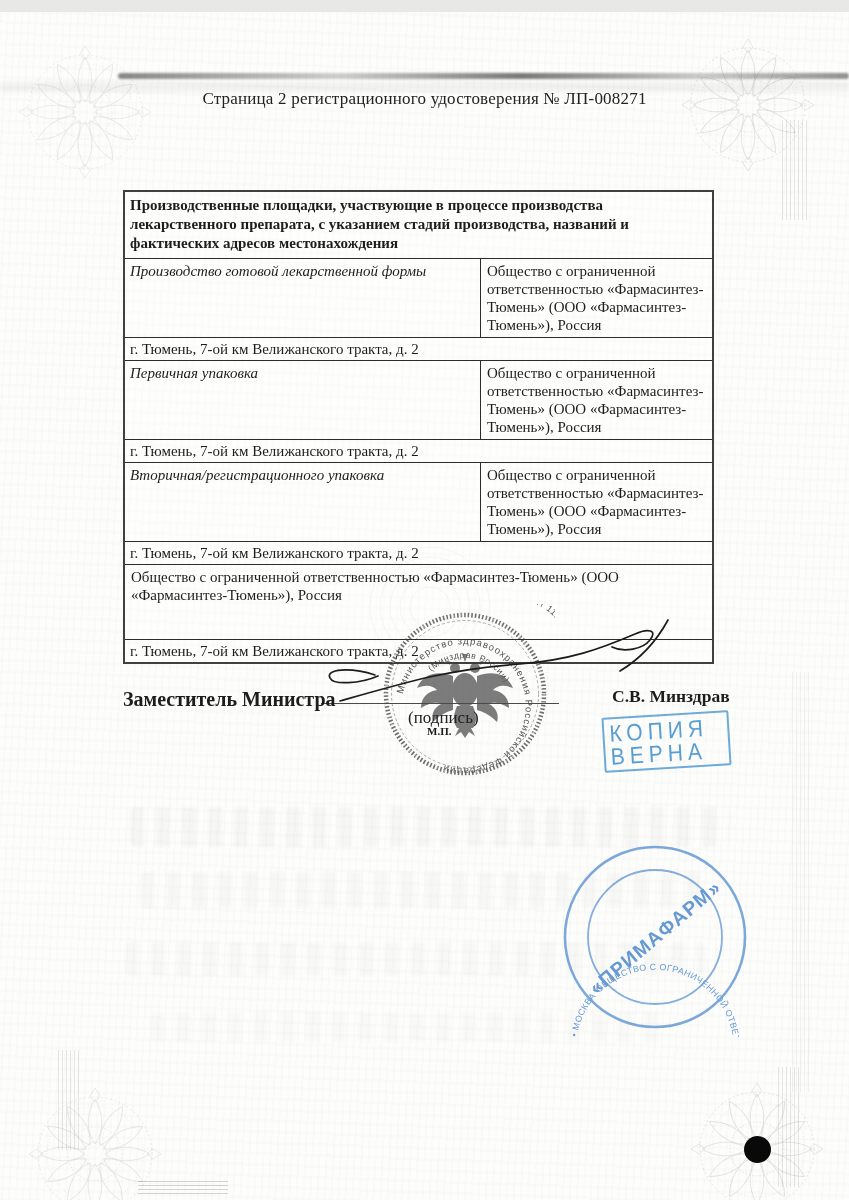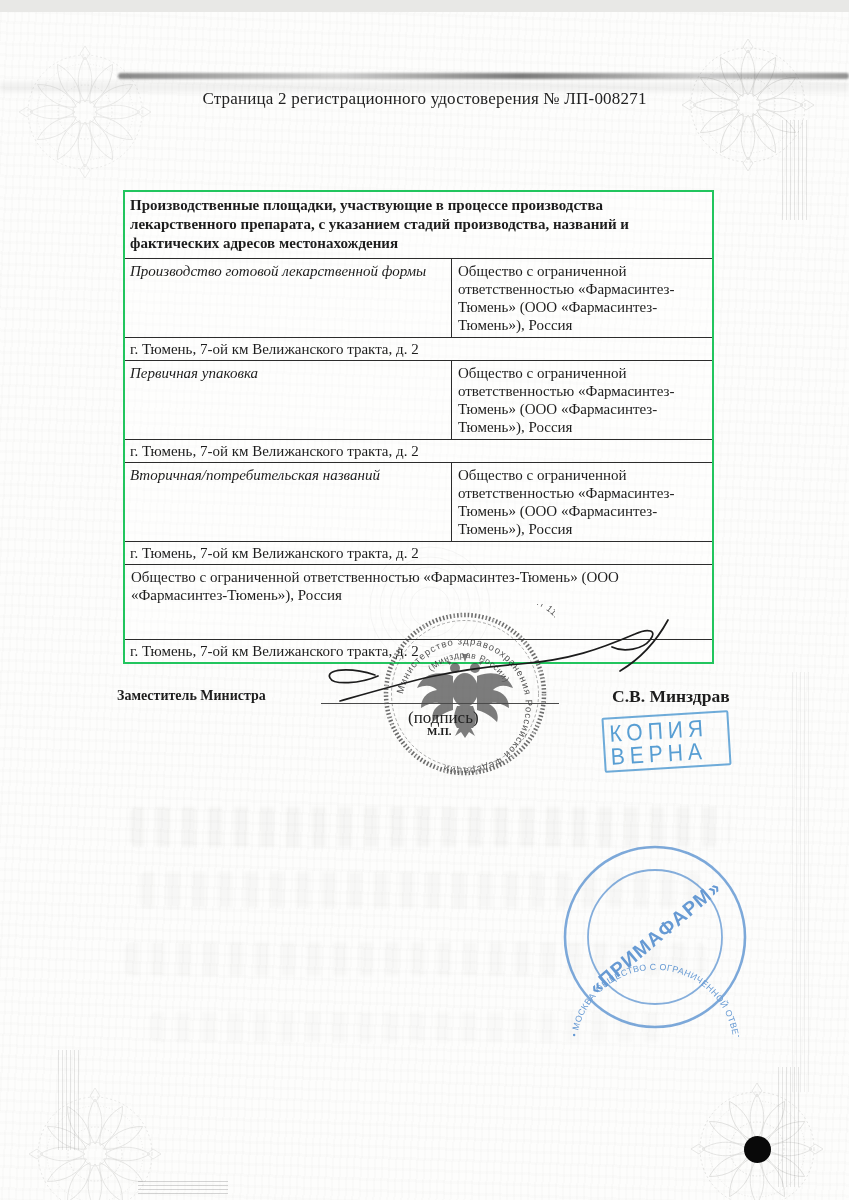--- a/index.html
+++ b/index.html
@@ -27,28 +27,28 @@
   .vs-r2{left:792px;top:660px;width:20px;height:420px;opacity:.5;}
   .vs-br{left:778px;top:1055px;width:22px;height:120px;}
   .vs-bl{left:58px;top:1038px;width:22px;height:100px;}
   .hstreak-bl{left:138px;top:1168px;width:90px;height:14px;
     background:repeating-linear-gradient(0deg,rgba(90,90,90,.25) 0 1px,transparent 1px 4px);filter:blur(.5px);}
   .bleed{background:repeating-linear-gradient(90deg,rgba(110,110,105,.05) 0 14px,transparent 14px 26px);filter:blur(1.6px);border-radius:6px;}
 
   .page-header{left:0;top:77px;width:849px;text-align:center;font-size:17px;letter-spacing:.2px;color:#222;}
 
   
-  .doc-table{left:123px;top:178px;width:591px;border:2px solid #22c55e;background:rgba(255,255,255,.35);box-sizing:border-box;font-size:15px;line-height:1.2;}
+  .doc-table{left:123px;top:178px;width:591px;border:2px solid #404040;background:rgba(255,255,255,.35);box-sizing:border-box;font-size:15px;line-height:1.2;}
   .t-header{font-weight:bold;padding:4px 6px 6px 5px;min-height:48px;line-height:1.25;}
   .t-row{display:flex;border-top:1.6px solid #2c2c2c;}
-  .t-stage{width:327px;box-sizing:border-box;padding:3px 24px 3px 5px;font-style:italic;border-right:1.6px solid #2c2c2c;}
+  .t-stage{width:356px;box-sizing:border-box;padding:3px 24px 3px 5px;font-style:italic;border-right:1.6px solid #2c2c2c;}
   .t-company{flex:1;box-sizing:border-box;padding:3px 4px 3px 6px;min-height:74px;}
   .t-addr{border-top:1.6px solid #2c2c2c;padding:2px 6px 2px 5px;min-height:17px;}
 
-  .sig-title{left:117px;top:676px;font-size:14px;font-weight:bold;}
+  .sig-title{left:123px;top:676px;font-size:20px;font-weight:bold;}
   .sig-name{left:612px;top:674px;font-size:17.5px;font-weight:bold;}
   .sig-line{left:321px;top:691px;width:238px;height:1px;background:#4a4a4a;}
   .podpis{left:408px;top:696px;font-size:17px;color:#222;}
   .mp{left:427px;top:713px;font-size:11px;font-weight:bold;}
 
   .copy-stamp{
     left:603px;top:702px;width:127px;height:55px;
     border:2.6px solid rgba(74,150,207,.8);border-radius:2px;
     transform:rotate(-3.5deg);box-sizing:border-box;
     padding:1px 0 0 5px;
@@ -128,21 +128,21 @@
     </div>
     <div class="t-addr">г. Тюмень, 7-ой км Велижанского тракта, д. 2</div>
 
     <div class="t-row">
       <div class="t-stage">Первичная упаковка</div>
       <div class="t-company">Общество с ограниченной ответственностью «Фармасинтез-Тюмень» (ООО «Фармасинтез-Тюмень»), Россия</div>
     </div>
     <div class="t-addr">г. Тюмень, 7-ой км Велижанского тракта, д. 2</div>
 
     <div class="t-row">
-      <div class="t-stage">Вторичная/потребительская названий</div>
+      <div class="t-stage">Вторичная/регистрационного упаковка</div>
       <div class="t-company">Общество с ограниченной ответственностью «Фармасинтез-Тюмень» (ООО «Фармасинтез-Тюмень»), Россия</div>
     </div>
     <div class="t-addr">г. Тюмень, 7-ой км Велижанского тракта, д. 2</div>
 
     <div class="t-row">
       <div class="t-company">Общество с ограниченной ответственностью «Фармасинтез-Тюмень» (ООО «Фармасинтез-Тюмень»), Россия</div>
     </div>
     <div class="t-addr">г. Тюмень, 7-ой км Велижанского тракта, д. 2</div>
   </div>
 

